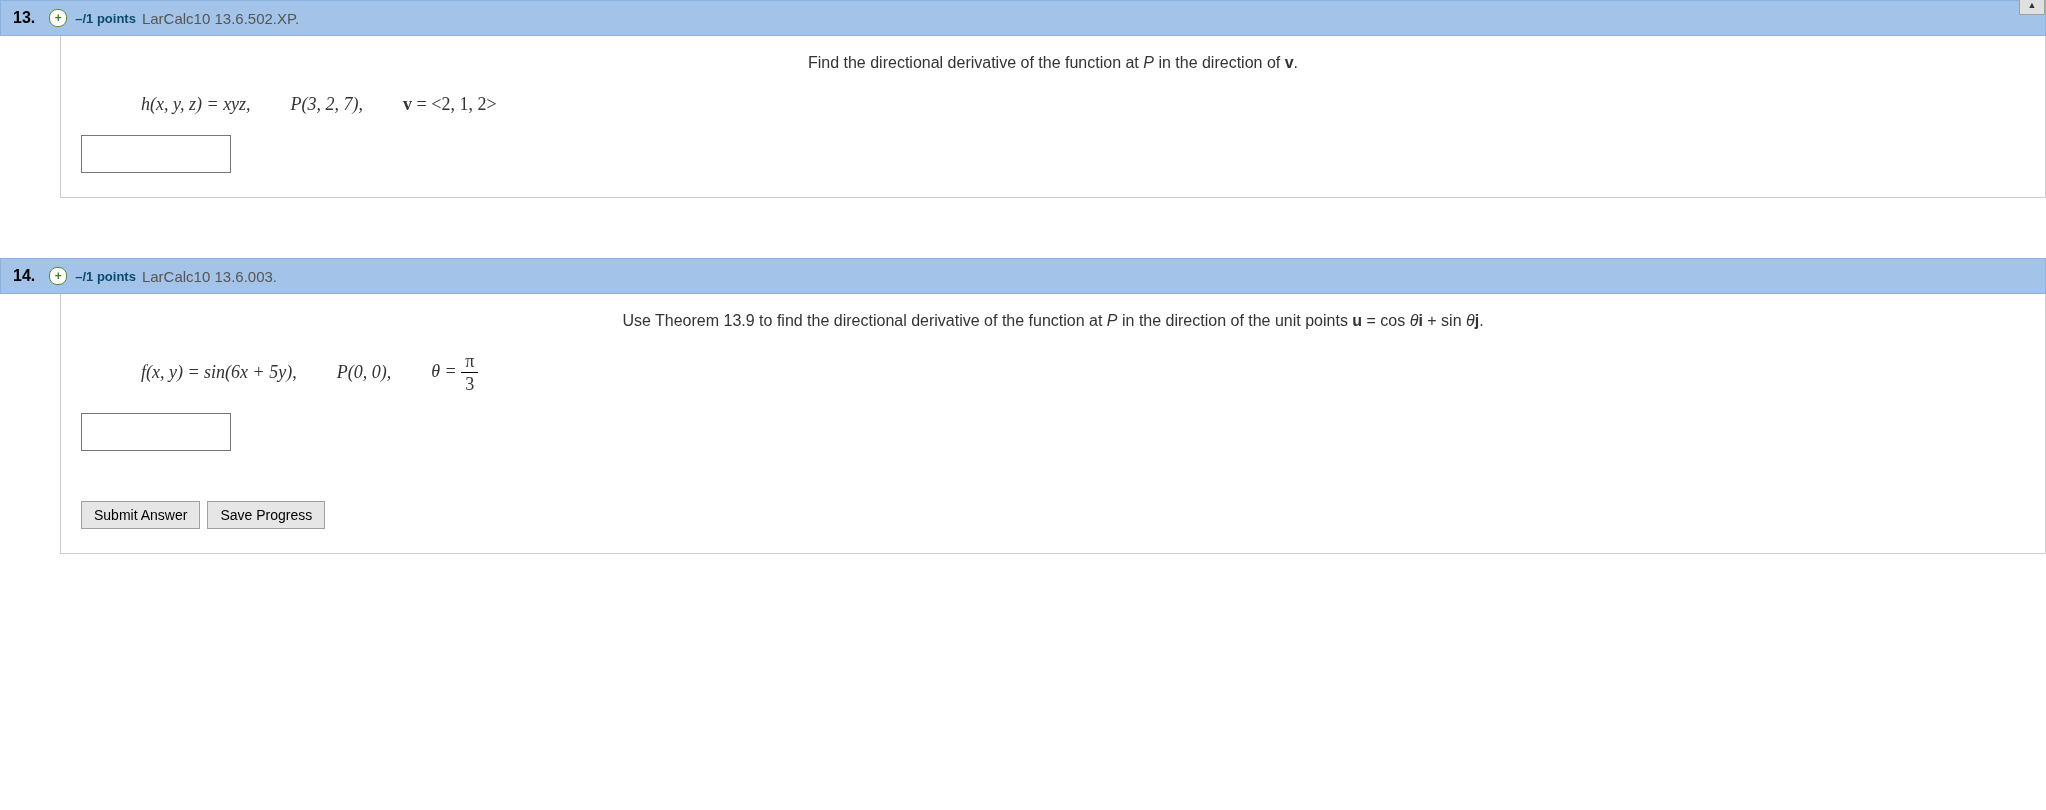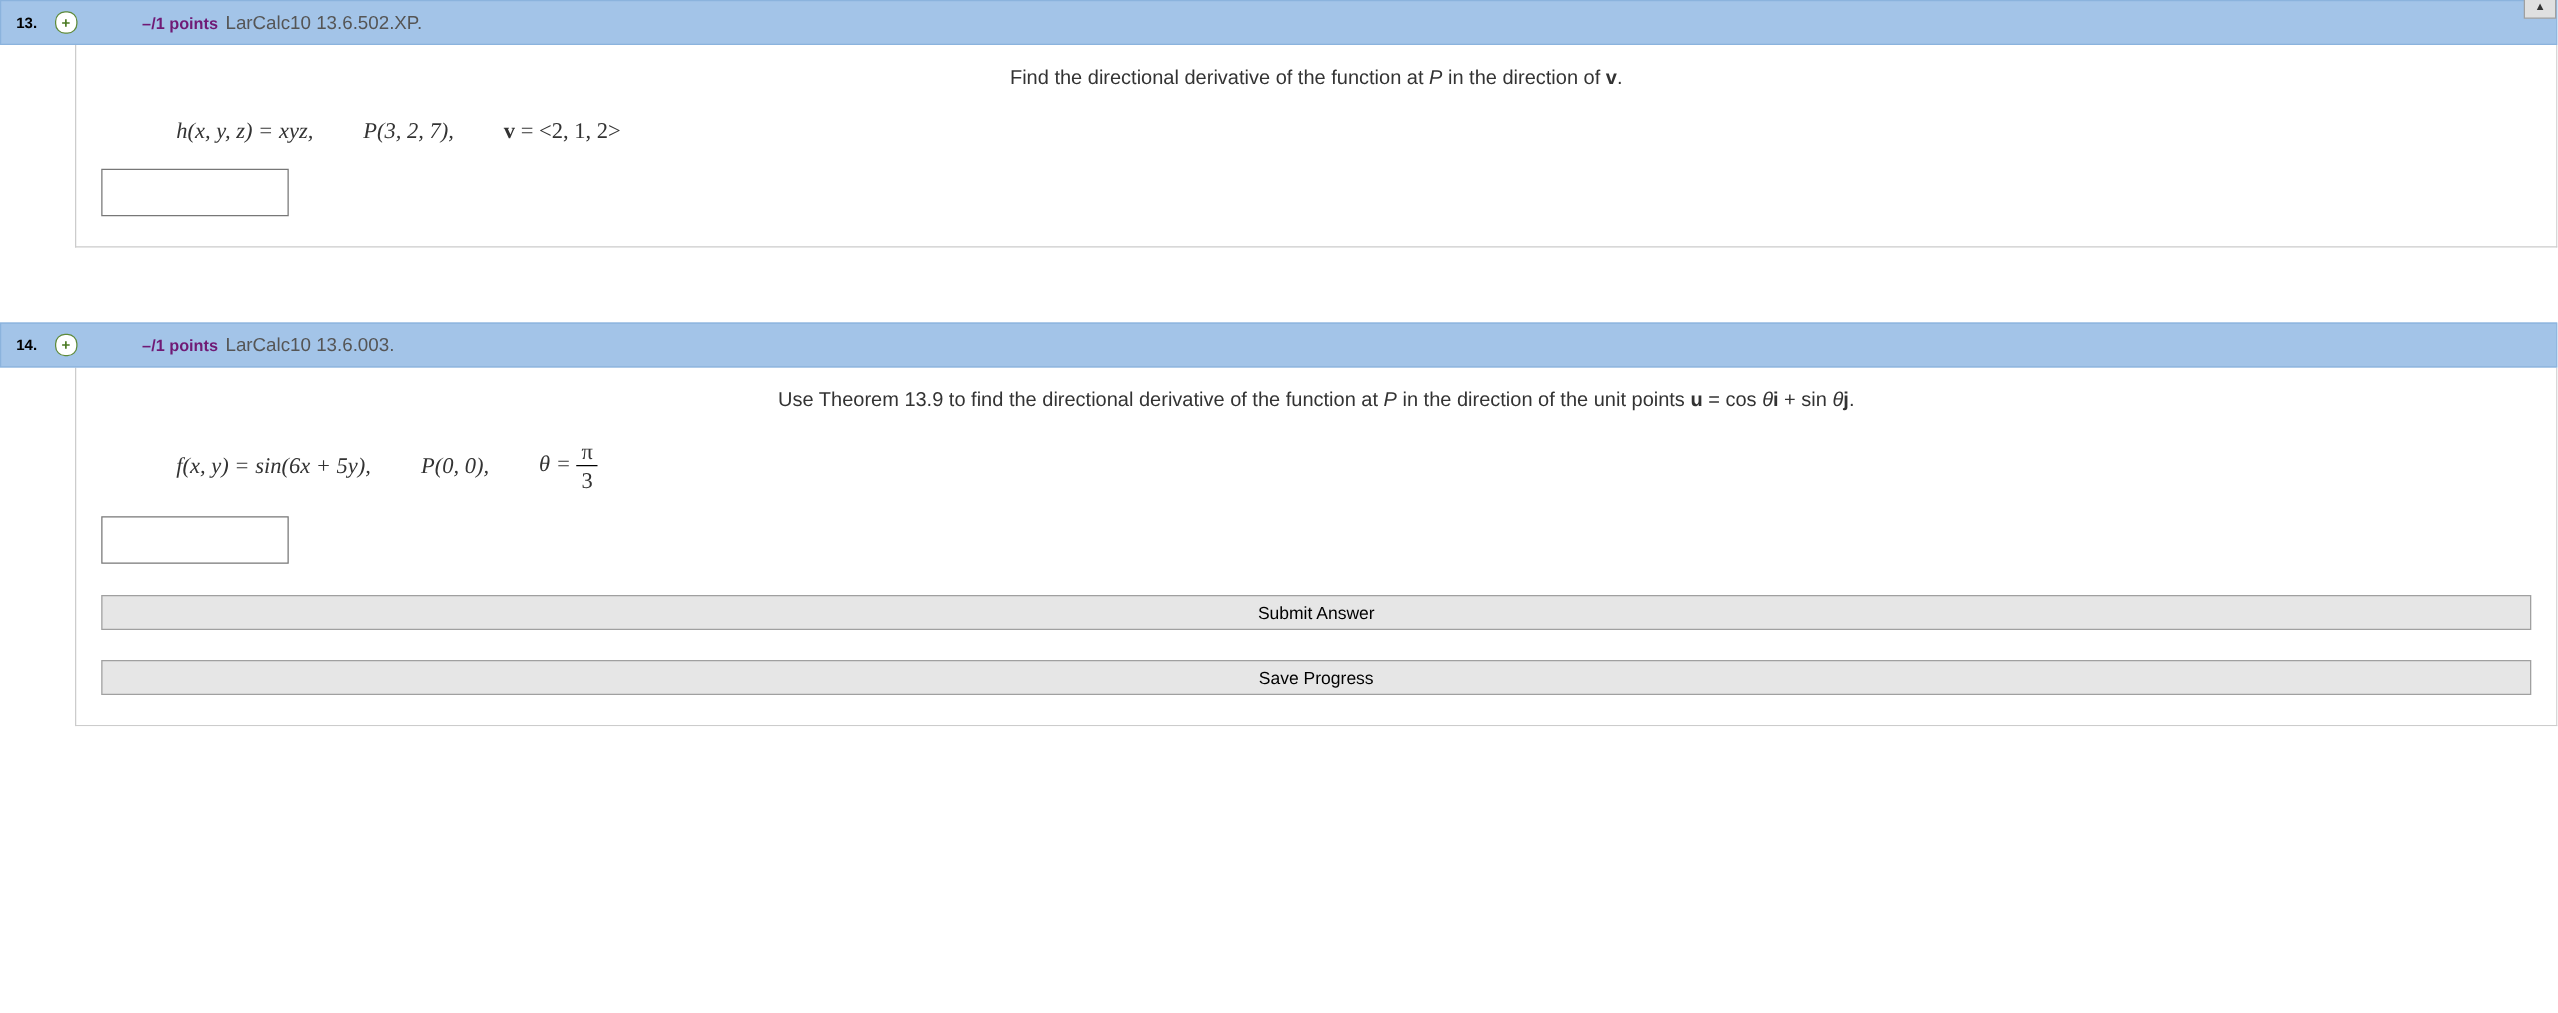--- a/index.html
+++ b/index.html
@@ -16,46 +16,45 @@
   .question-header {
     background: #a3c4e8;
     border: 1px solid #8bb3dd;
     padding: 8px 12px;
     display: flex;
     align-items: center;
     position: relative;
   }
   .question-number {
     font-weight: bold;
-    font-size: 12px;
+    font-size: 16px;
     margin-right: 14px;
     color: #000;
   }
   .expander {
     width: 16px;
     height: 16px;
     background: #fff;
     border: 1px solid #5e8a3a;
     border-radius: 8px;
     display: inline-flex;
     align-items: center;
     justify-content: center;
     font-size: 12px;
     font-weight: bold;
     color: #4a7a22;
     cursor: pointer;
     margin-right: 8px;
     line-height: 1;
   }
   .points {
-    color: #701a75;
+    color: #0c4a6e;
     font-weight: bold;
     font-size: 13px;
     margin-right: 6px;
-    margin-left: 44px;
   }
   .source {
     color: #555;
     font-size: 15px;
   }
   .scroll-tab {
     position: absolute;
     right: 0;
     top: -6px;
     width: 24px;
@@ -95,24 +94,23 @@
   .bold-up { font-weight: bold; font-style: normal; }
   .answer-input {
     width: 140px;
     height: 36px;
     border: 1px solid #777;
     background: #fff;
     font-size: 14px;
     padding: 0 4px;
   }
   .button-row {
-    margin-top: 25px;
+    margin-top: 50px;
     display: flex;
-    gap: 24px;
-    flex-direction: column;
+    gap: 7px;
   }
   .std-btn {
     background: #e6e6e6;
     border: 1px solid #a0a0a0;
     padding: 5px 12px;
     font-size: 14px;
     cursor: pointer;
     font-family: inherit;
   }
   .frac {

